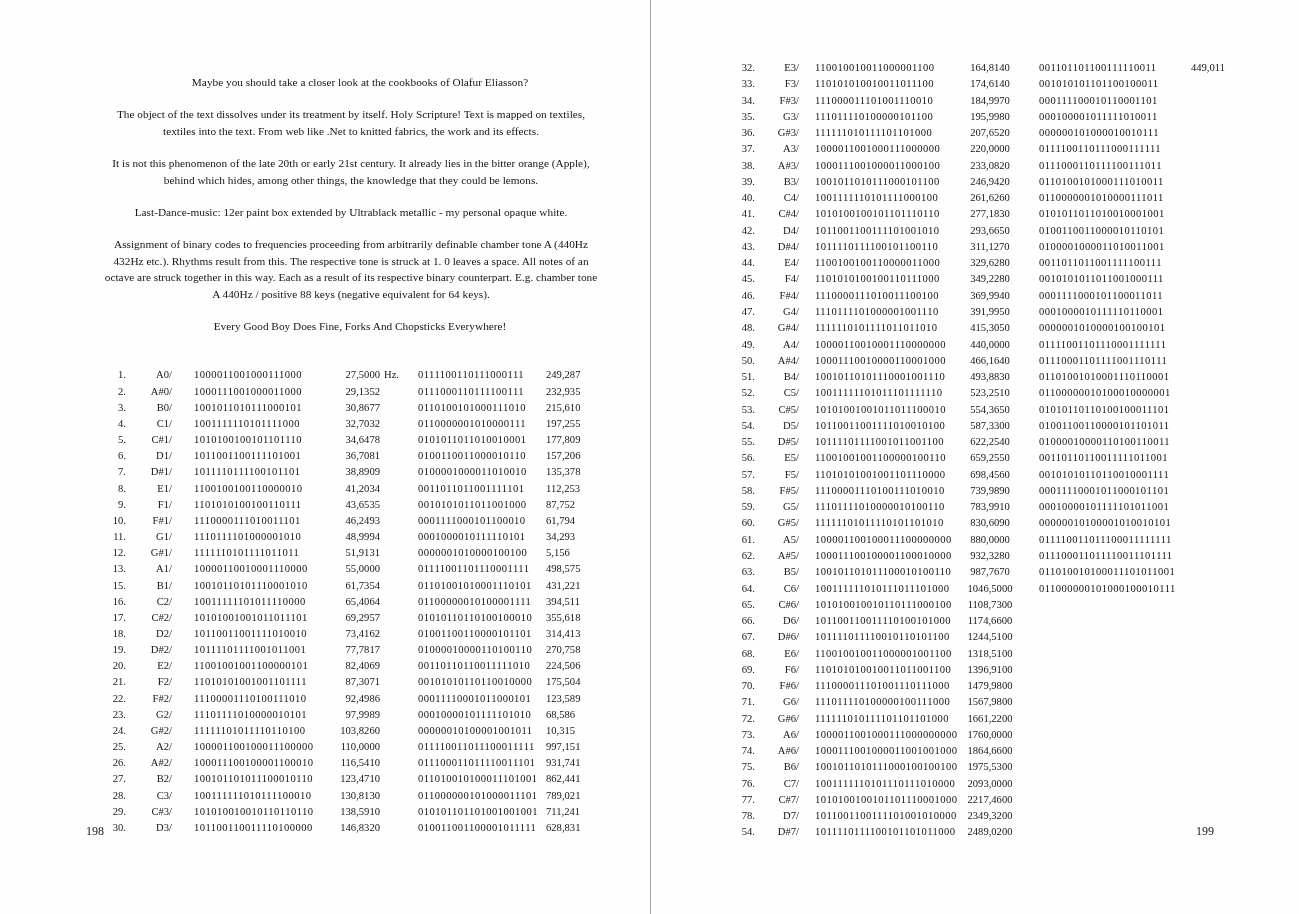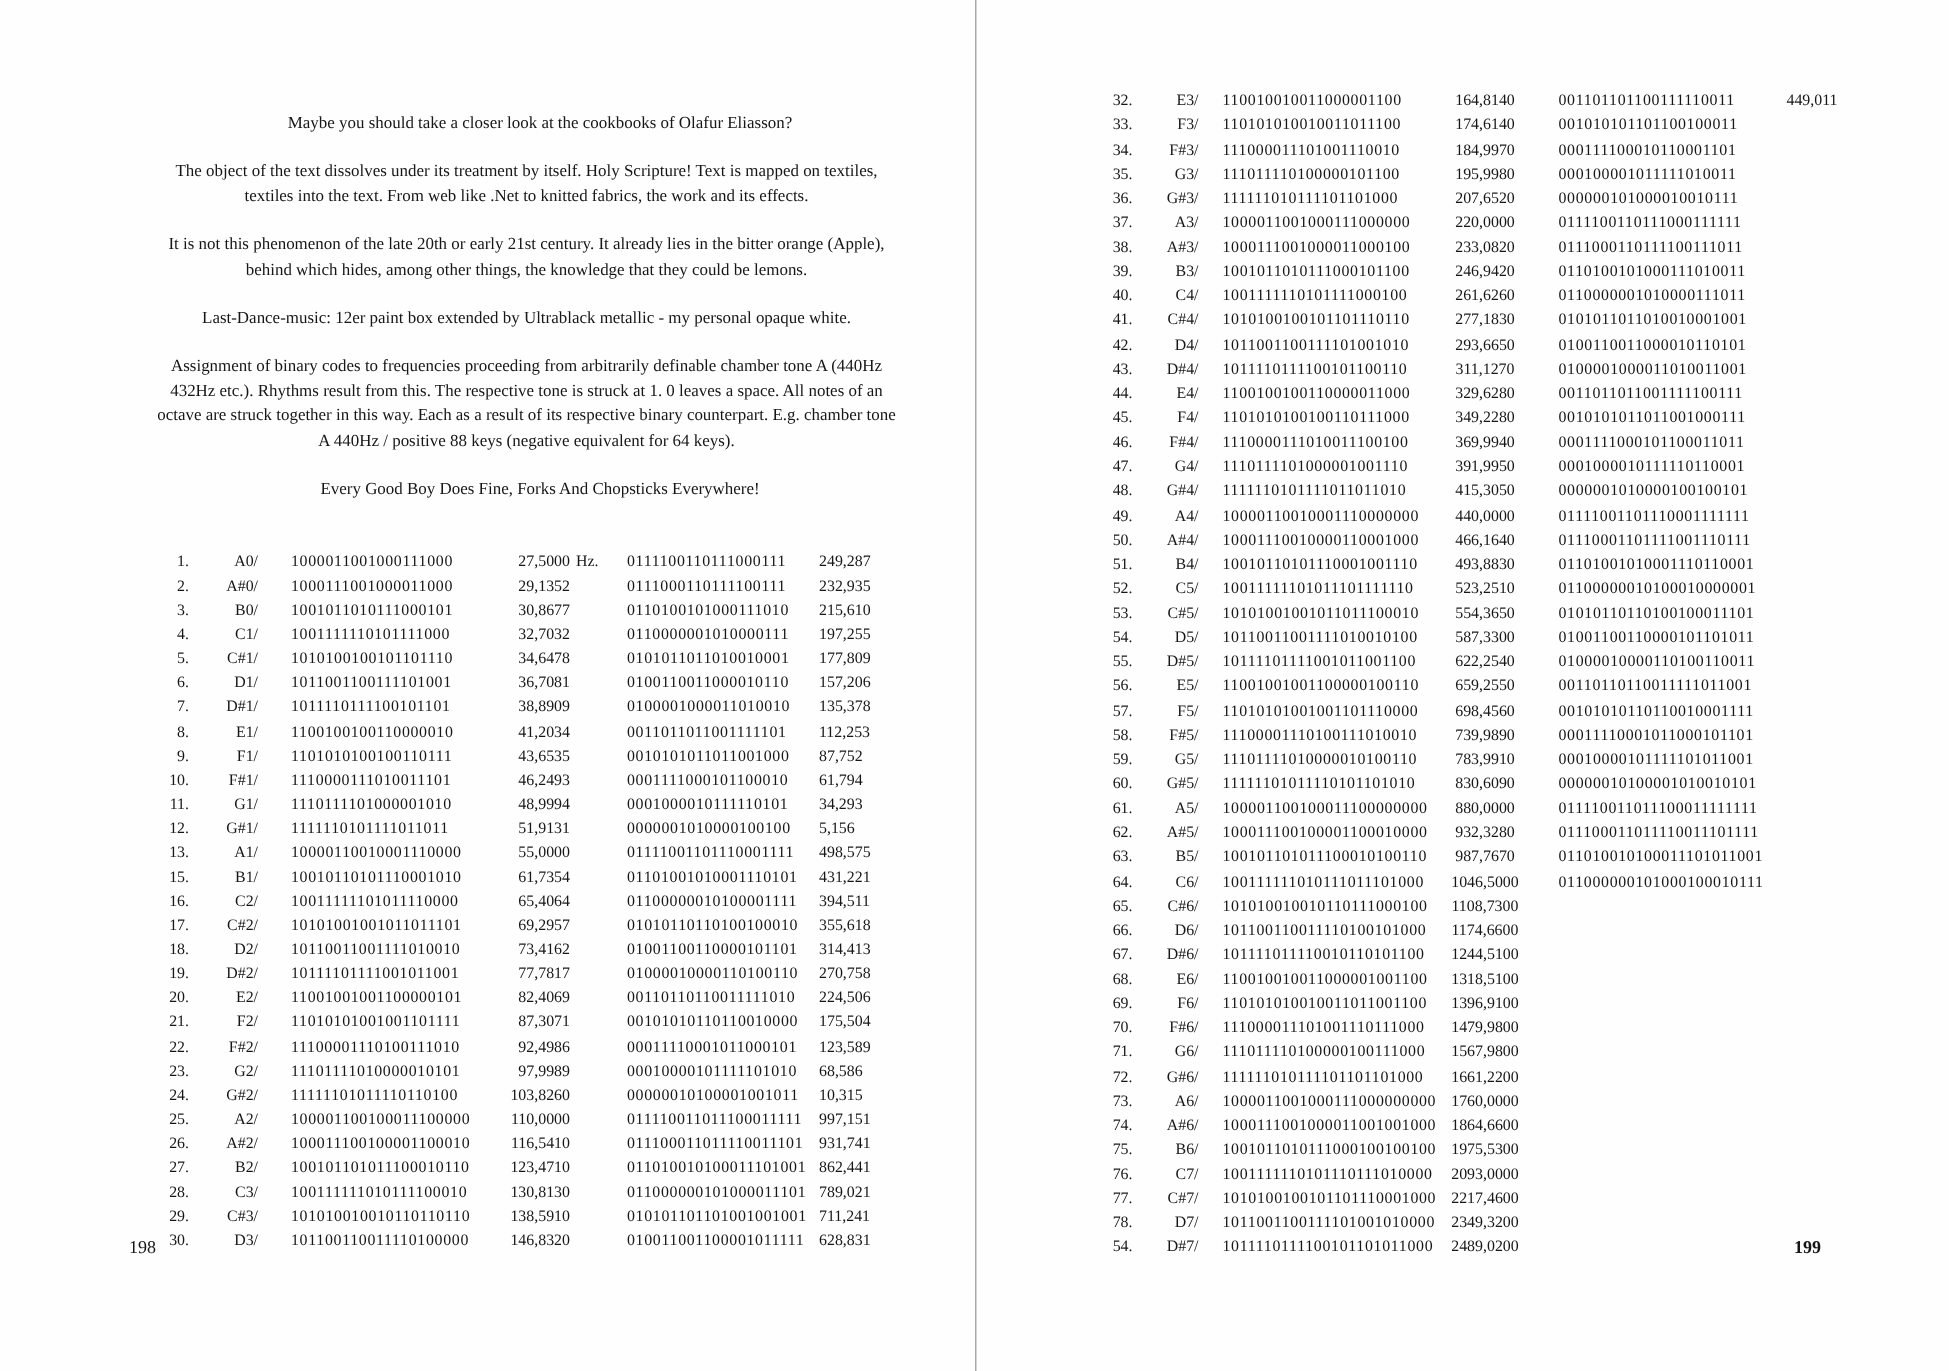--- a/index.html
+++ b/index.html
@@ -55,21 +55,21 @@
   .table-right .c-freq   { display: inline-block; width: 70px;  text-align: center; }
   .table-right .c-unit   { display: inline-block; width: 0; }
   .table-right .c-comp   { display: inline-block; width: 132px; margin-left: 14px; }
   .table-right .c-compdec{ display: inline-block; width: 50px;  margin-left: 4px; text-align: right; }
 
   .pagenum {
     position: absolute; top: 824px;
     font-size: 12px;
   }
   .pagenum-left  { left: 86px; }
-  .pagenum-right { left: 1196px; font-weight: bold; }
+  .pagenum-right { left: 1196px; }
 </style>
 </head>
 <body>
 
 <div class="spread">
 
   <section class="page-left-content">
     <div class="paragraphs">
         <p class="indent ">Maybe you should take a closer look at the cookbooks of Olafur Eliasson?</p>
         <p class="space">The object of the text dissolves under its treatment by itself. Holy Scripture! Text is mapped on textiles, textiles into the text. From web like .Net to knitted fabrics, the work and its effects.</p>

